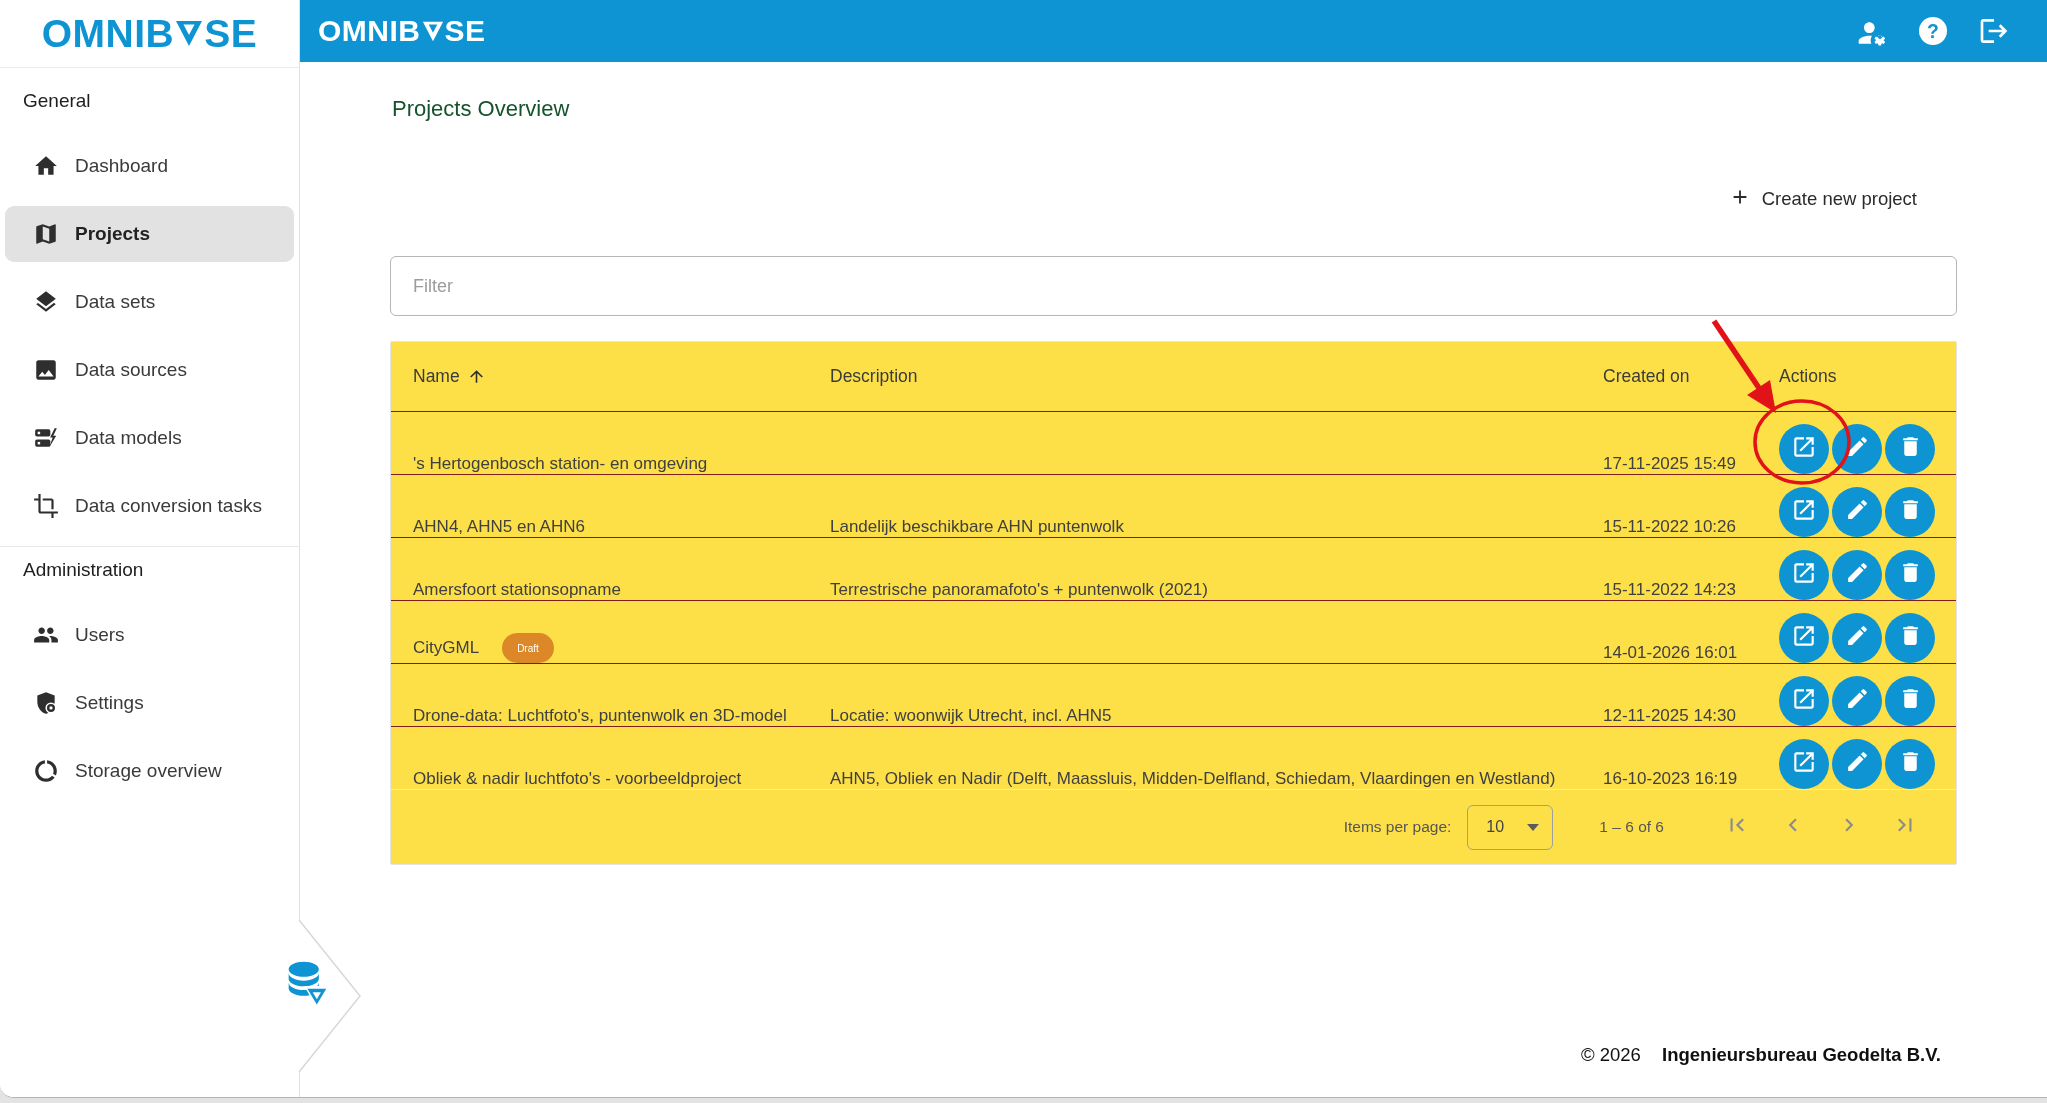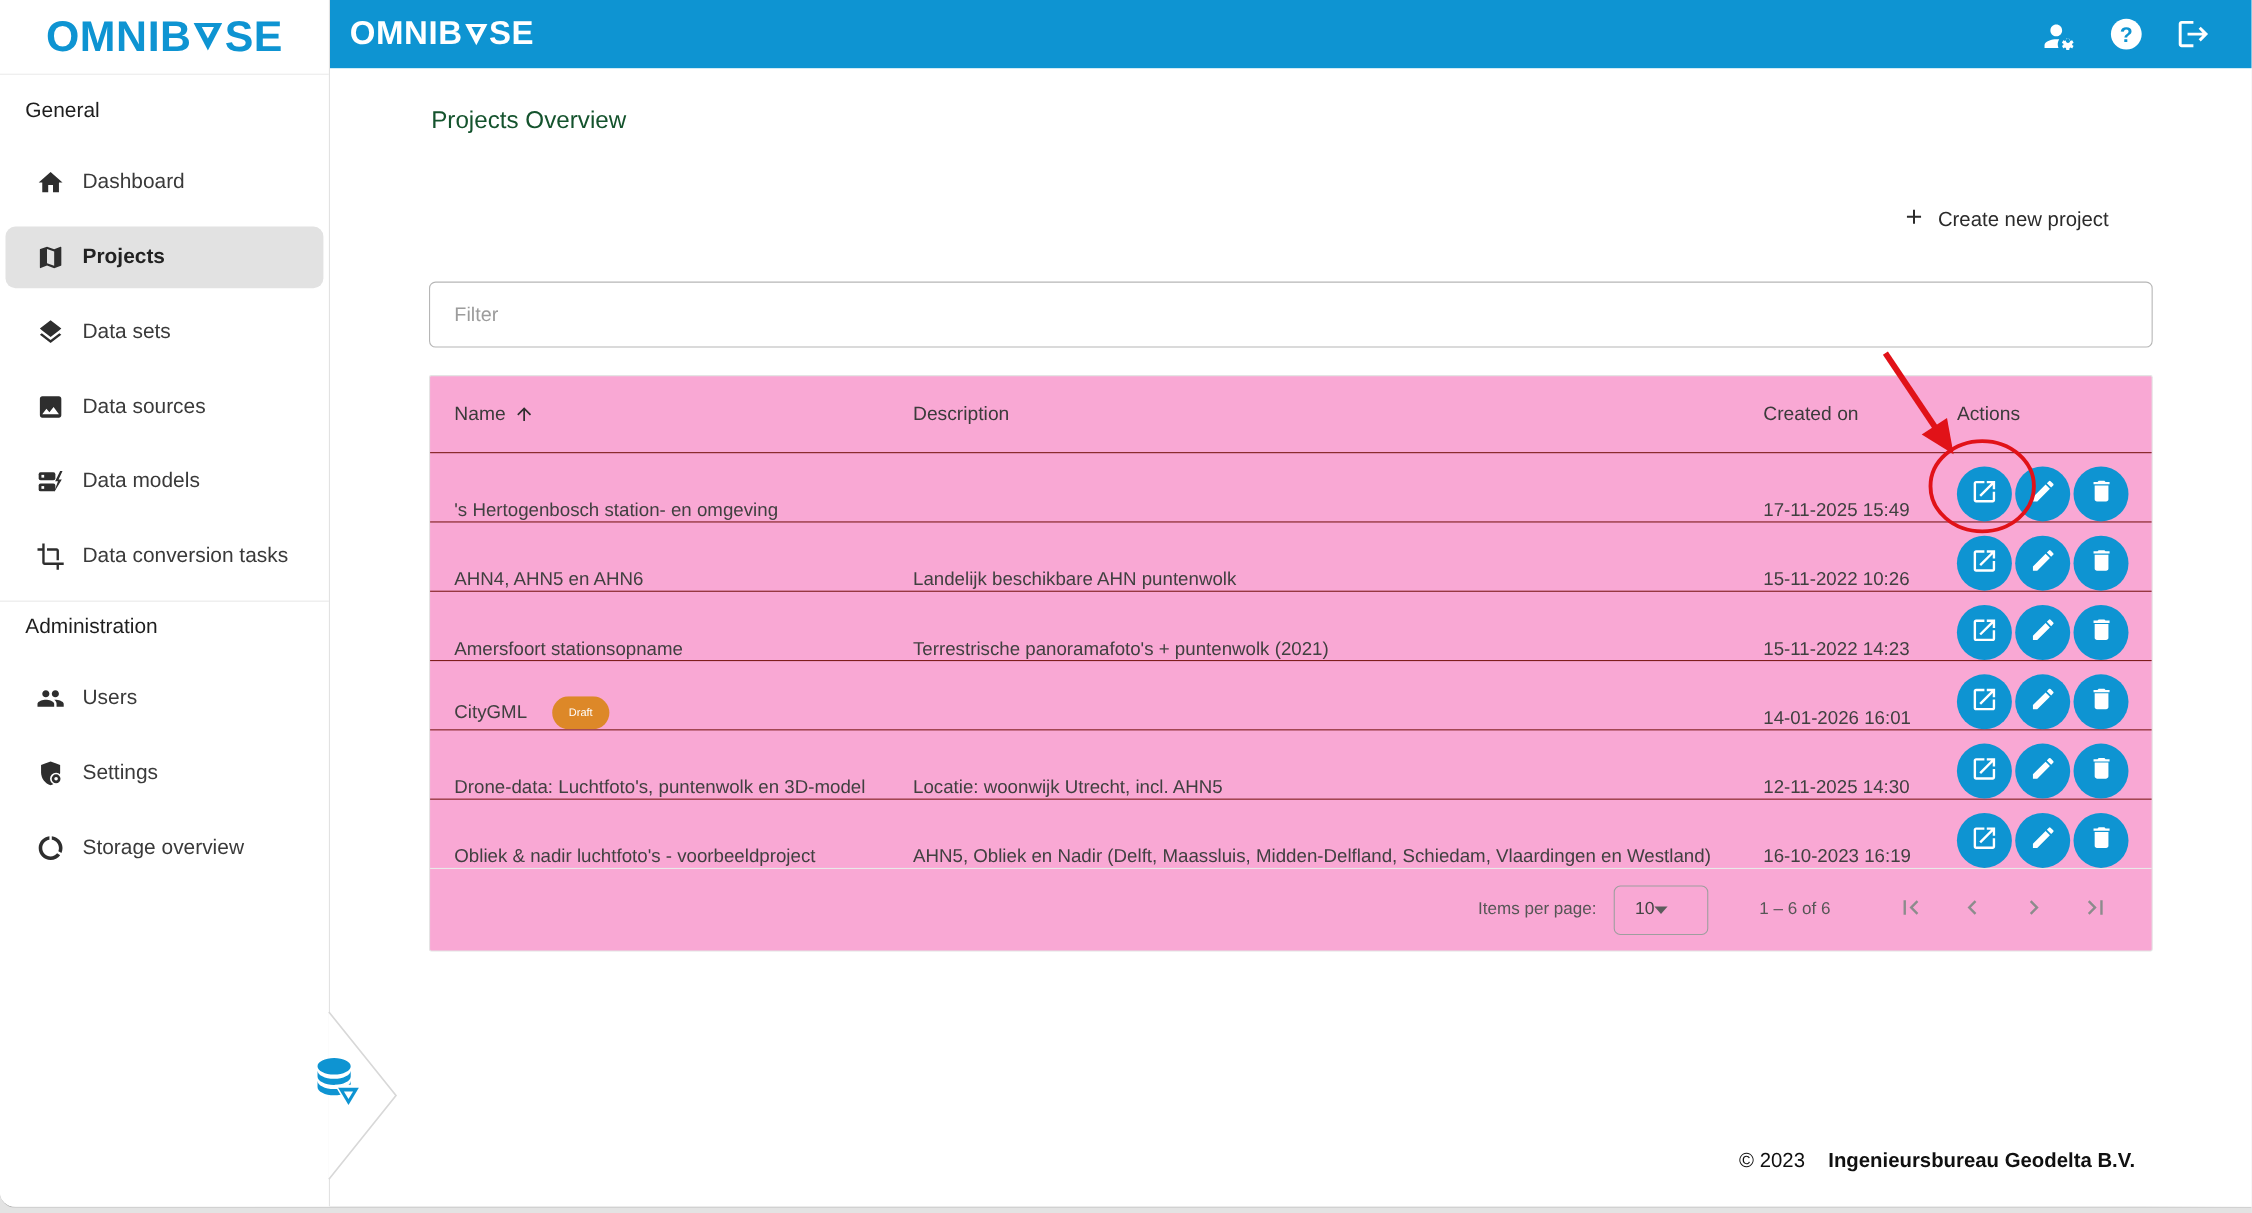--- a/index.html
+++ b/index.html
@@ -39,38 +39,38 @@
   .page-title{position:absolute;left:392px;top:96px;font-size:22px;font-weight:400;color:#14532d;margin:0;}
   .create-btn{position:absolute;top:182px;right:130px;height:34px;display:flex;align-items:center;gap:11px;
               font-size:18.5px;color:#2b2b2b;cursor:pointer;}
   .filter-input{position:absolute;left:390px;top:256px;width:1567px;height:60px;box-sizing:border-box;
                 border:1px solid #b6b6b6;border-radius:6px;font-size:18px;padding:0 22px;color:#333;
                 font-family:"Liberation Sans",sans-serif;outline:none;background:#fff;}
   .filter-input::placeholder{color:#9c9c9c;}
 
   
   .table-card{position:absolute;left:390px;top:341px;width:1567px;box-sizing:border-box;
-              border:1px solid #e4e4e4;border-radius:2px;background:#f9a8d4;}
+              border:1px solid #e4e4e4;border-radius:2px;background:#fde047;}
   .thead{height:69px;display:flex;align-items:center;font-size:17.5px;color:#3b3b3b;}
   .trow{height:62px;display:flex;align-items:flex-end;border-top:1px solid #7f1d1d;
         font-size:17px;color:#404040;}
   .col-name{flex:0 0 439px;padding-left:22px;box-sizing:border-box;display:flex;align-items:center;gap:7px;
             white-space:nowrap;overflow:hidden;}
   .col-desc{flex:0 0 773px;white-space:nowrap;overflow:hidden;}
   .col-created{flex:0 0 176px;white-space:nowrap;}
   .col-actions{flex:1;display:flex;align-items:center;gap:3px;}
   .sort-icon{display:flex;align-items:center;}
   .badge{display:inline-flex;align-items:center;height:30px;padding:0 15px;margin-left:16px;
          border-radius:15px;background:#dd8828;color:#fff;font-size:10px;}
   .btn-circle{width:50px;height:50px;border-radius:50%;background:#0e94d2;display:flex;
               align-items:center;justify-content:center;cursor:pointer;flex:0 0 50px;}
   .pagination{height:74px;display:flex;align-items:center;justify-content:flex-end;
               border-top:1px solid #e9e9e9;font-size:15.5px;color:#565656;padding-right:38px;}
   .ipp-select{margin-left:16px;width:86px;height:45px;border:1px solid #9e9e9e;border-radius:6px;
-              display:flex;align-items:center;padding:0 13px 0 18px;
+              display:flex;align-items:center;justify-content:space-between;padding:0 13px 0 18px;
               box-sizing:border-box;font-size:16px;color:#444;cursor:pointer;}
   .caret{width:0;height:0;border-left:6px solid transparent;border-right:6px solid transparent;
          border-top:7px solid #5c5c5c;}
   .range-label{margin-left:46px;}
   .pg-icons{display:flex;align-items:center;gap:30px;margin-left:60px;}
   .pg-btn{width:26px;height:26px;display:flex;align-items:center;justify-content:center;cursor:default;}
 
   .footer{position:absolute;top:1044px;right:106px;font-size:18.5px;color:#101010;}
   .footer .co{font-weight:700;margin-left:16px;}
 
@@ -432,21 +432,21 @@
         <div class="pg-btn">
             <span><svg width="26" height="26" viewBox="0 0 24 24" fill="#8c8c8c">
                 <path d="M5.59 7.41L10.18 12l-4.59 4.59L7 18l6-6-6-6zM16 6h2v12h-2z"></path>
               </svg></span>
           </div>
       </div>
     </div>
   </div>
 
   <div class="footer">
-    <span>© 2023</span>
+    <span>© 2026</span>
     <span class="co">Ingenieursbureau Geodelta B.V.</span>
   </div>
 </div>
 
 <svg class="annotation" viewBox="0 0 2047 1103">
   <ellipse cx="1802" cy="442" rx="47" ry="41" fill="none" stroke-width="3.5" stroke="#e11218"></ellipse>
   <line x1="1714" y1="321" x2="1761" y2="391" stroke-width="5.5" stroke="#e11218"></line>
   <polygon points="1776,413 1770,380 1747,395" fill="#e11218"></polygon>
 </svg>
 

